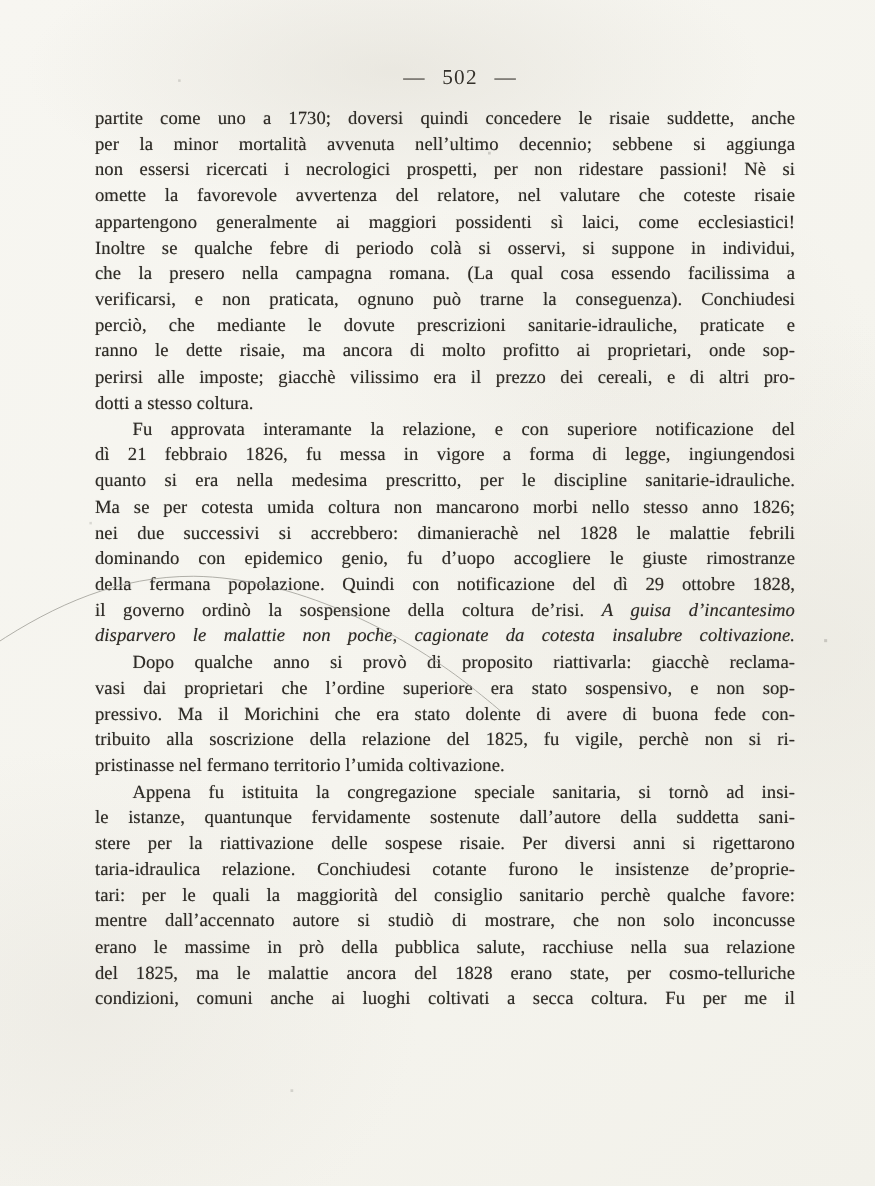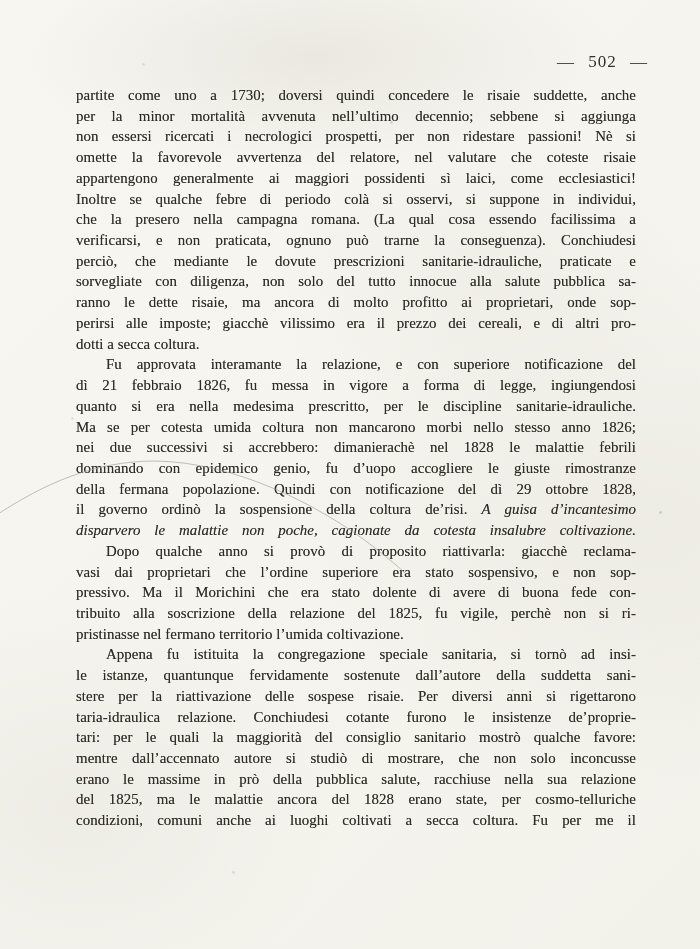--- a/index.html
+++ b/index.html
@@ -28,21 +28,21 @@
       143px  64px 0 0.5px rgba(90,88,82,0.20),
       618px 305px 0 0.6px rgba(90,88,82,0.22),
       660px 512px 0 0.7px rgba(90,88,82,0.25),
       233px 872px 0 0.6px rgba(90,88,82,0.20),
        72px 418px 0 0.5px rgba(90,88,82,0.18),
       512px 690px 0 0.5px rgba(90,88,82,0.18);
   }
   .pageno {
     position: absolute;
     left: 88px; width: 560px; top: 52px;
-    text-align: right;
+    text-align: center;
     font-size: 17px;
     letter-spacing: 1px;
     word-spacing: 8px;
     color: #34312b;
   }
   .textblock {
     position: absolute;
     left: 76px; top: 85px; width: 560px;
   }
   .line {
@@ -80,24 +80,23 @@
       <div>
         <div class="line"><span>partite come uno a 1730; doversi quindi concedere le risaie suddette, anche</span></div>
         <div class="line"><span>per la minor mortalità avvenuta nell’ultimo decennio; sebbene si aggiunga</span></div>
         <div class="line"><span>non essersi ricercati i necrologici prospetti, per non ridestare passioni! Nè si</span></div>
         <div class="line"><span>omette la favorevole avvertenza del relatore, nel valutare che coteste risaie</span></div>
         <div class="line"><span>appartengono generalmente ai maggiori possidenti sì laici, come ecclesiastici!</span></div>
         <div class="line"><span>Inoltre se qualche febre di periodo colà si osservi, si suppone in individui,</span></div>
         <div class="line"><span>che la presero nella campagna romana. (La qual cosa essendo facilissima a</span></div>
         <div class="line"><span>verificarsi, e non praticata, ognuno può trarne la conseguenza). Conchiudesi</span></div>
         <div class="line"><span>perciò, che mediante le dovute prescrizioni sanitarie-idrauliche, praticate e</span></div>
-        <div class="line"><span>sorvegliate con diligenza, non solo del tutto innocue alla salute pubblica sa-</span></div>
         <div class="line"><span>ranno le dette risaie, ma ancora di molto profitto ai proprietari, onde sop-</span></div>
         <div class="line"><span>perirsi alle imposte; giacchè vilissimo era il prezzo dei cereali, e di altri pro-</span></div>
-        <div class="line lastline"><span>dotti a secca coltura.</span></div>
+        <div class="line lastline"><span>dotti a stesso coltura.</span></div>
       </div>
       <div>
         <div class="line indent"><span>Fu approvata interamante la relazione, e con superiore notificazione del</span></div>
         <div class="line"><span>dì 21 febbraio 1826, fu messa in vigore a forma di legge, ingiungendosi</span></div>
         <div class="line"><span>quanto si era nella medesima prescritto, per le discipline sanitarie-idrauliche.</span></div>
         <div class="line"><span>Ma se per cotesta umida coltura non mancarono morbi nello stesso anno 1826;</span></div>
         <div class="line"><span>nei due successivi si accrebbero: dimanierachè nel 1828 le malattie febrili</span></div>
         <div class="line"><span>dominando con epidemico genio, fu d’uopo accogliere le giuste rimostranze</span></div>
         <div class="line"><span>della fermana popolazione. Quindi con notificazione del dì 29 ottobre 1828,</span></div>
         <div class="line"><span>il governo ordinò la sospensione della coltura de’risi. </span><i>A guisa d’incantesimo</i></div>
@@ -108,21 +107,21 @@
         <div class="line"><span>vasi dai proprietari che l’ordine superiore era stato sospensivo, e non sop-</span></div>
         <div class="line"><span>pressivo. Ma il Morichini che era stato dolente di avere di buona fede con-</span></div>
         <div class="line"><span>tribuito alla soscrizione della relazione del 1825, fu vigile, perchè non si ri-</span></div>
         <div class="line lastline"><span>pristinasse nel fermano territorio l’umida coltivazione.</span></div>
       </div>
       <div>
         <div class="line indent"><span>Appena fu istituita la congregazione speciale sanitaria, si tornò ad insi-</span></div>
         <div class="line"><span>le istanze, quantunque fervidamente sostenute dall’autore della suddetta sani-</span></div>
         <div class="line"><span>stere per la riattivazione delle sospese risaie. Per diversi anni si rigettarono</span></div>
         <div class="line"><span>taria-idraulica relazione. Conchiudesi cotante furono le insistenze de’proprie-</span></div>
-        <div class="line"><span>tari: per le quali la maggiorità del consiglio sanitario mostrò qualche favore:</span></div>
+        <div class="line"><span>tari: per le quali la maggiorità del consiglio sanitario perchè qualche favore:</span></div>
         <div class="line"><span>mentre dall’accennato autore si studiò di mostrare, che non solo inconcusse</span></div>
         <div class="line"><span>erano le massime in prò della pubblica salute, racchiuse nella sua relazione</span></div>
         <div class="line"><span>del 1825, ma le malattie ancora del 1828 erano state, per cosmo-telluriche</span></div>
         <div class="line"><span>condizioni, comuni anche ai luoghi coltivati a secca coltura. Fu per me il</span></div>
       </div>
     </div>
 
   <svg class="scratch" width="700" height="949" viewBox="0 0 700 949" aria-hidden="true">
     <path d="M -5 516 C 45 483, 95 461, 155 461 C 235 462, 320 505, 375 548 C 390 560, 400 568, 406 574" fill="none" stroke="#a3a29b" stroke-width="0.8" opacity="0.85"></path>
   </svg>

